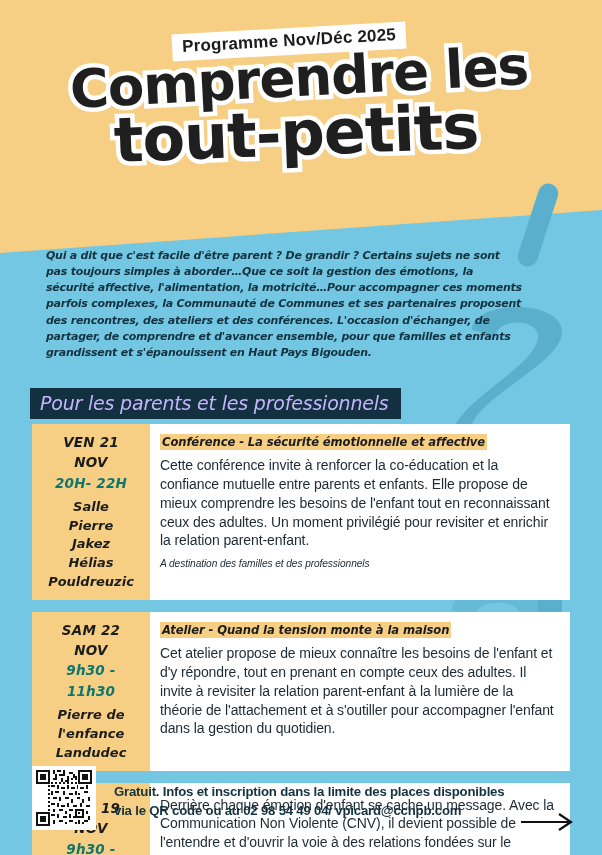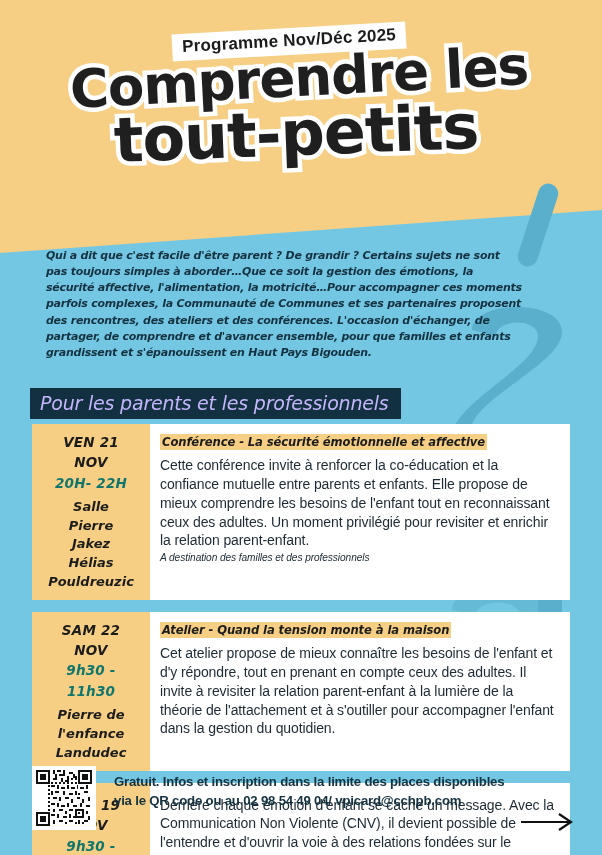--- a/index.html
+++ b/index.html
@@ -196,38 +196,38 @@
   }
   .card-desc {
     margin-top: 5px;
     font-family: "Liberation Sans", sans-serif;
     font-size: 14px;
     line-height: 1.34;
     color: #1d2a33;
     letter-spacing: -0.1px;
   }
   .card-audience {
-    margin-top: 1px;
+    margin-top: 7px;
     font-family: "Liberation Sans", sans-serif;
     font-style: italic;
     font-size: 10.2px;
     line-height: 1.34;
     color: #1d2a33;
     letter-spacing: -0.1px;
   }
 
   
   .footer {
     position: absolute;
     z-index: 6;
     left: 32px;
     top: 766px;
     width: 538px;
     display: flex;
-    align-items: flex-start;
+    align-items: center;
   }
   .qr-box {
     width: 64px;
     height: 64px;
     flex: 0 0 64px;
     background: #ffffff;
     padding: 4px;
     box-sizing: border-box;
   }
   .qr-box svg { display: block; }

